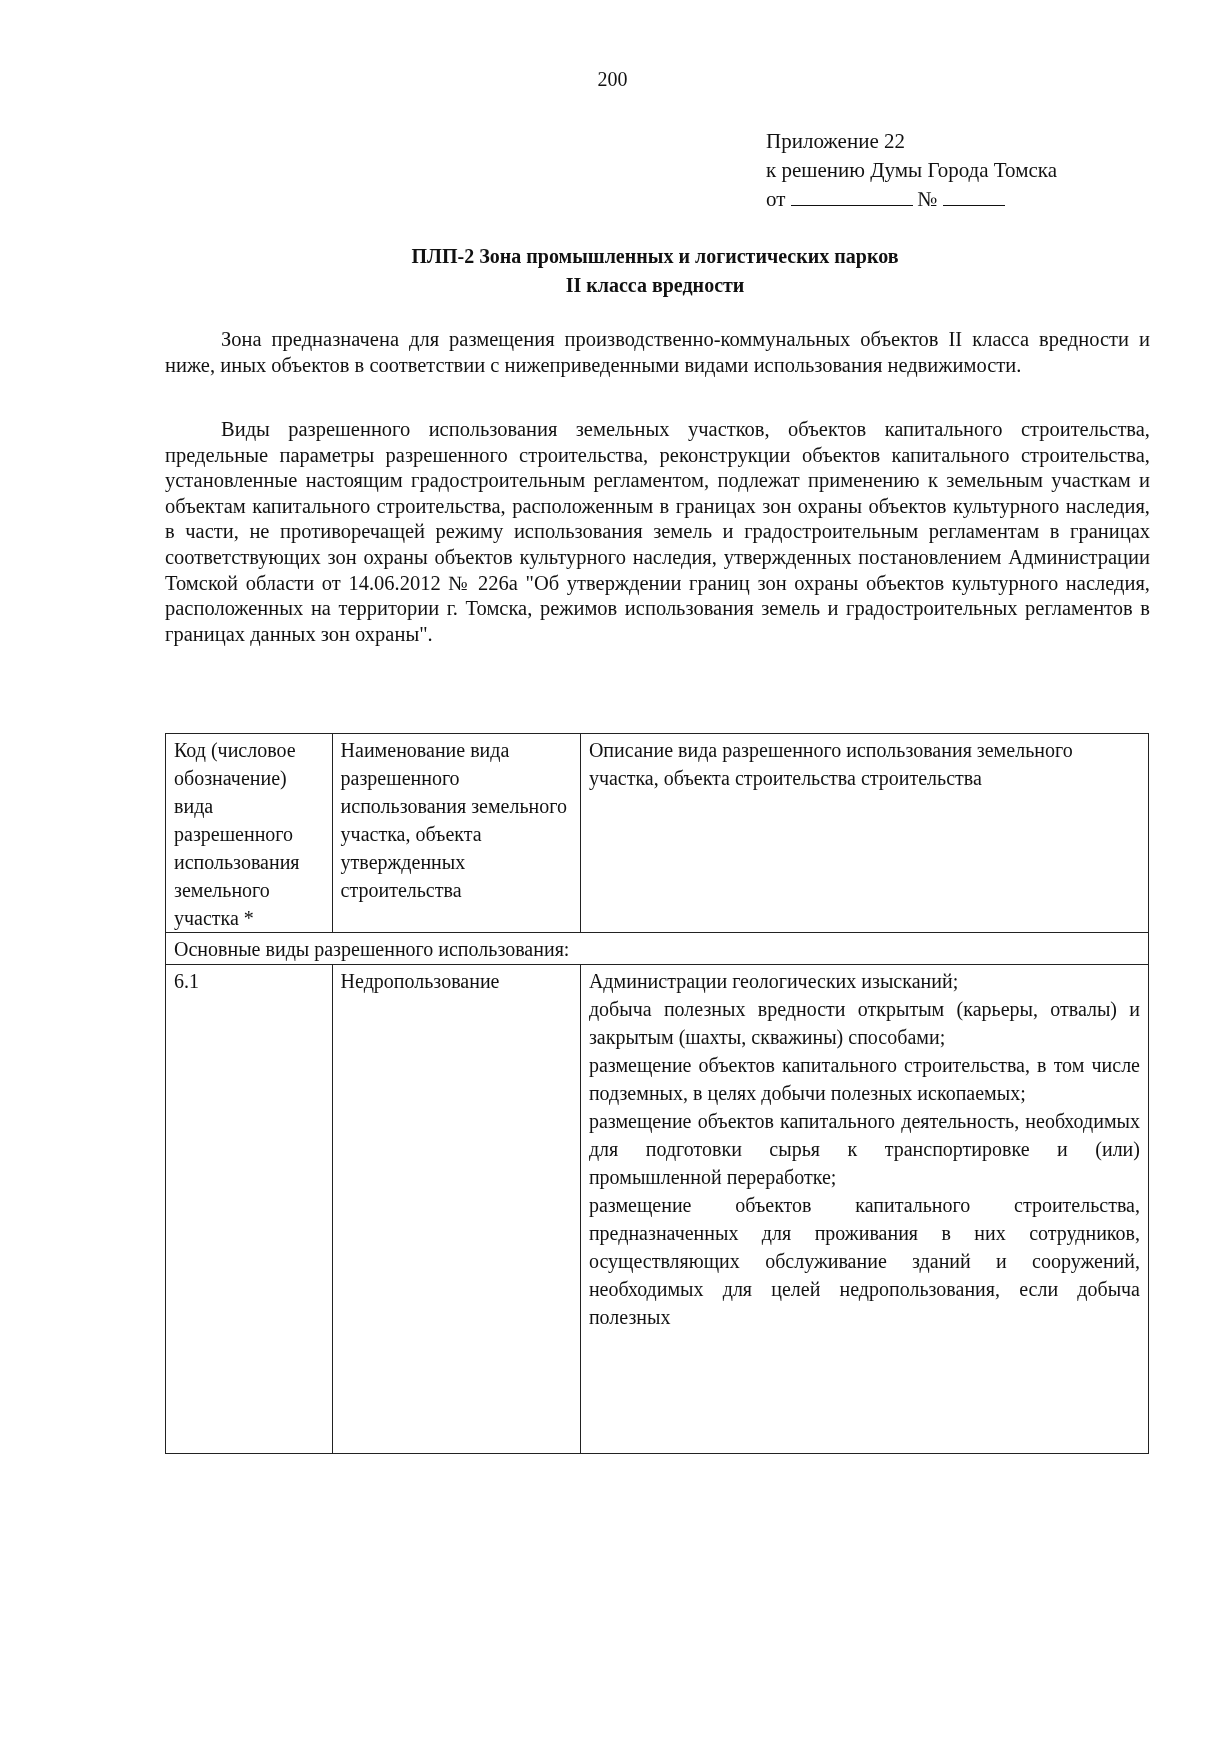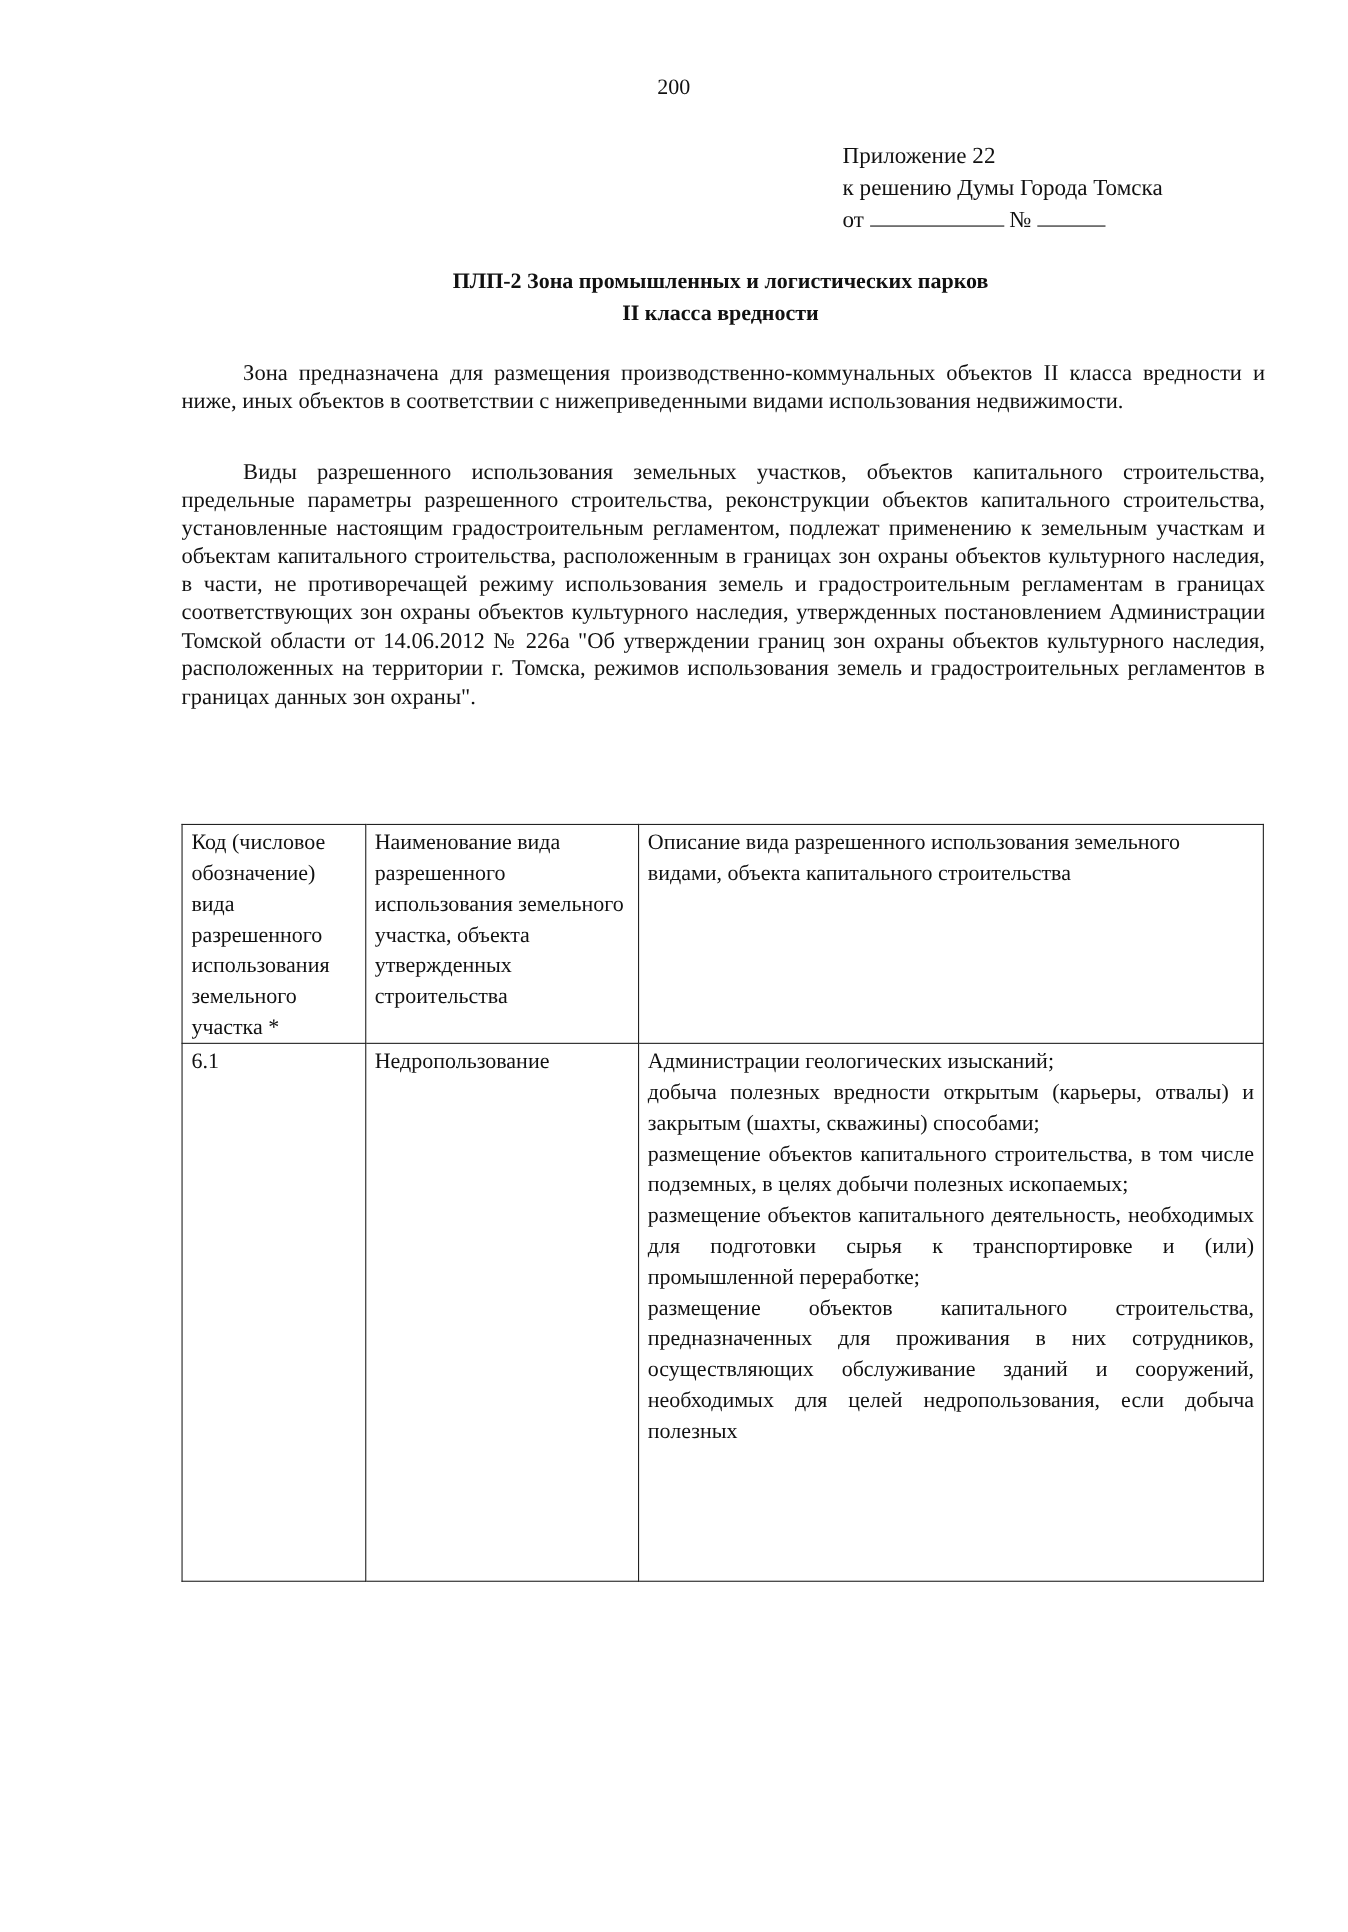--- a/index.html
+++ b/index.html
@@ -60,21 +60,21 @@
       line-height: 25.6px;
       text-align: justify;
       text-indent: 56px;
       margin: 0;
     }
     .p1 { top: 327px; }
     .p2 { top: 417px; }
 
     table.uses {
       position: absolute;
-      top: 749px;
+      top: 733px;
       left: 165px;
       width: 984px;
       border-collapse: collapse;
       font-size: 20px;
       line-height: 28px;
     }
     table.uses td, table.uses th {
       border: 1.5px solid #222;
       vertical-align: top;
       padding: 2px 8px 0 8px;
@@ -125,21 +125,24 @@
 <table class="uses">
   <colgroup>
     <col class="col-code">
     <col class="col-name">
     <col class="col-desc">
   </colgroup>
   <tbody>
       <tr class="header-row">
     <th>Код (числовое обозначение) вида разрешенного использования земельного участка *</th>
     <th>Наименование вида разрешенного использования земельного участка, объекта утвержденных строительства</th>
-    <th class="col-desc-head">Описание вида разрешенного использования земельного видами, объекта капитального строительства</th>
+    <th class="col-desc-head">Описание вида разрешенного использования земельного участка, объекта строительства строительства</th>
+  </tr>
+  <tr class="section-row">
+    <td colspan="3">Основные виды разрешенного использования:</td>
   </tr>
   <tr class="row-61">
     <td>6.1</td>
     <td>Недропользование</td>
     <td class="desc">
       <span class="frag">Администрации геологических изысканий;</span>
       <span class="frag">добыча полезных вредности открытым (карьеры, отвалы) и закрытым (шахты, скважины) способами;</span>
       <span class="frag">размещение объектов капитального строительства, в том числе подземных, в целях добычи полезных ископаемых;</span>
       <span class="frag">размещение объектов капитального деятельность, необходимых для подготовки сырья к транспортировке и (или) промышленной переработке;</span>
       <span class="frag">размещение объектов капитального строительства, предназначенных для проживания в них сотрудников, осуществляющих обслуживание зданий и сооружений, необходимых для целей недропользования, если добыча полезных</span>

